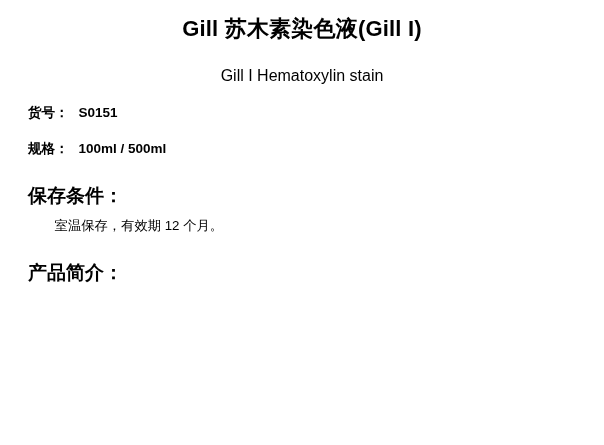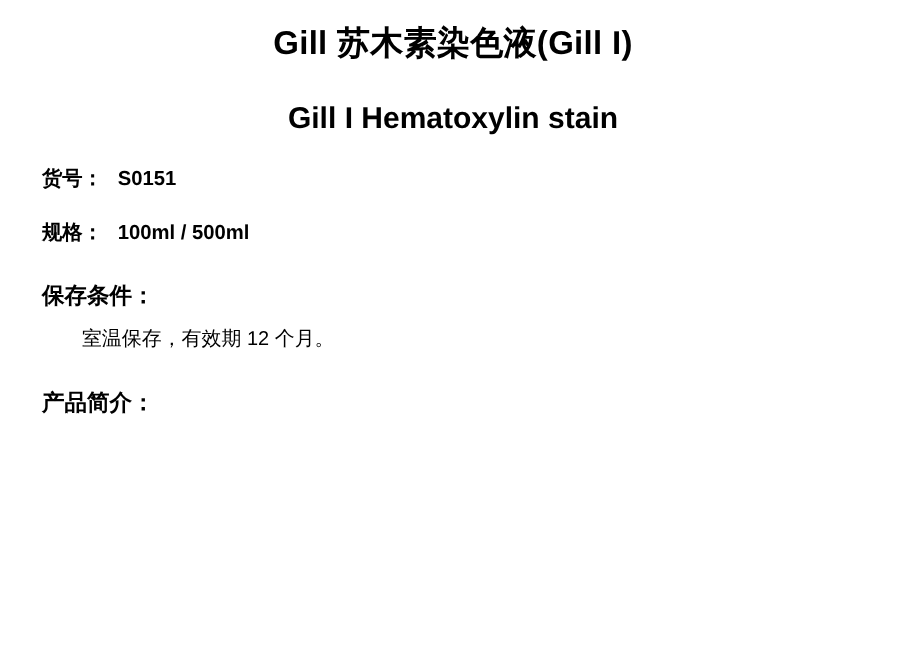--- a/index.html
+++ b/index.html
@@ -25,38 +25,38 @@
     text-align: center;
     font-size: 22px;
     font-weight: bold;
     letter-spacing: 0.2px;
     margin-top: 14px;
     margin-bottom: 0;
     line-height: 1.4;
   }
   .title-sub {
     text-align: center;
-    font-size: 20px;
-    font-weight: bold;
+    font-size: 16px;
+    font-weight: normal;
     margin-top: 20px;
     margin-bottom: 0;
     line-height: 1.4;
   }
   .field-row {
     font-size: 13.5px;
     line-height: 1.5;
     margin-top: 16px;
     font-weight: bold;
   }
   .field-row .field-value {
     font-weight: bold;
     padding-left: 10px;
   }
   .section-head {
-    font-size: 15px;
+    font-size: 19px;
     font-weight: bold;
     margin-top: 22px;
     line-height: 1.5;
   }
   .section-body {
     font-size: 13.3px;
     line-height: 1.62;
     margin-top: 5px;
     text-align: justify;
   }

